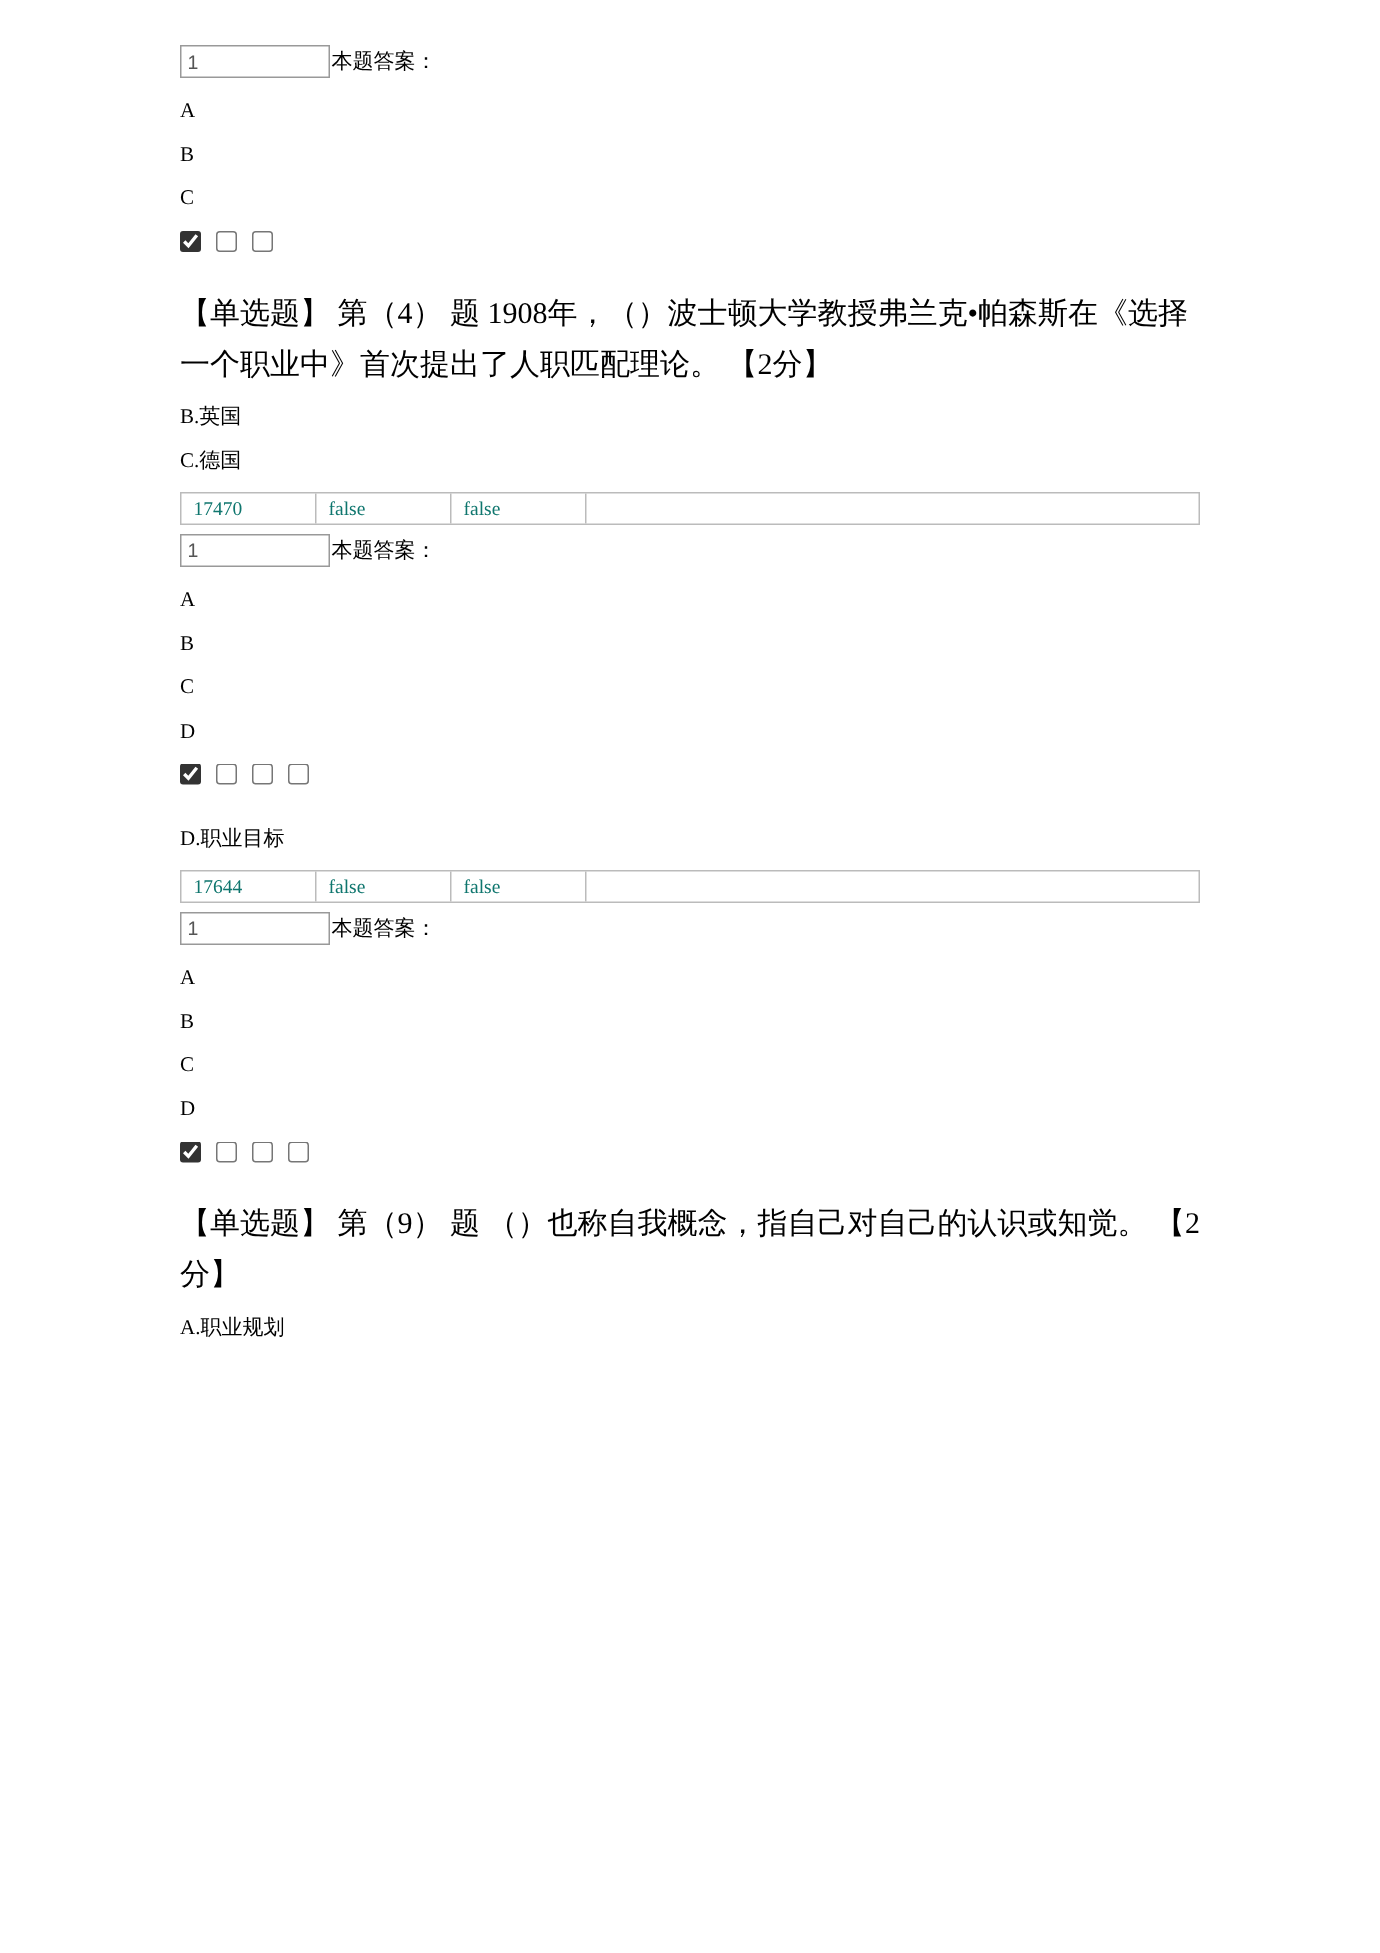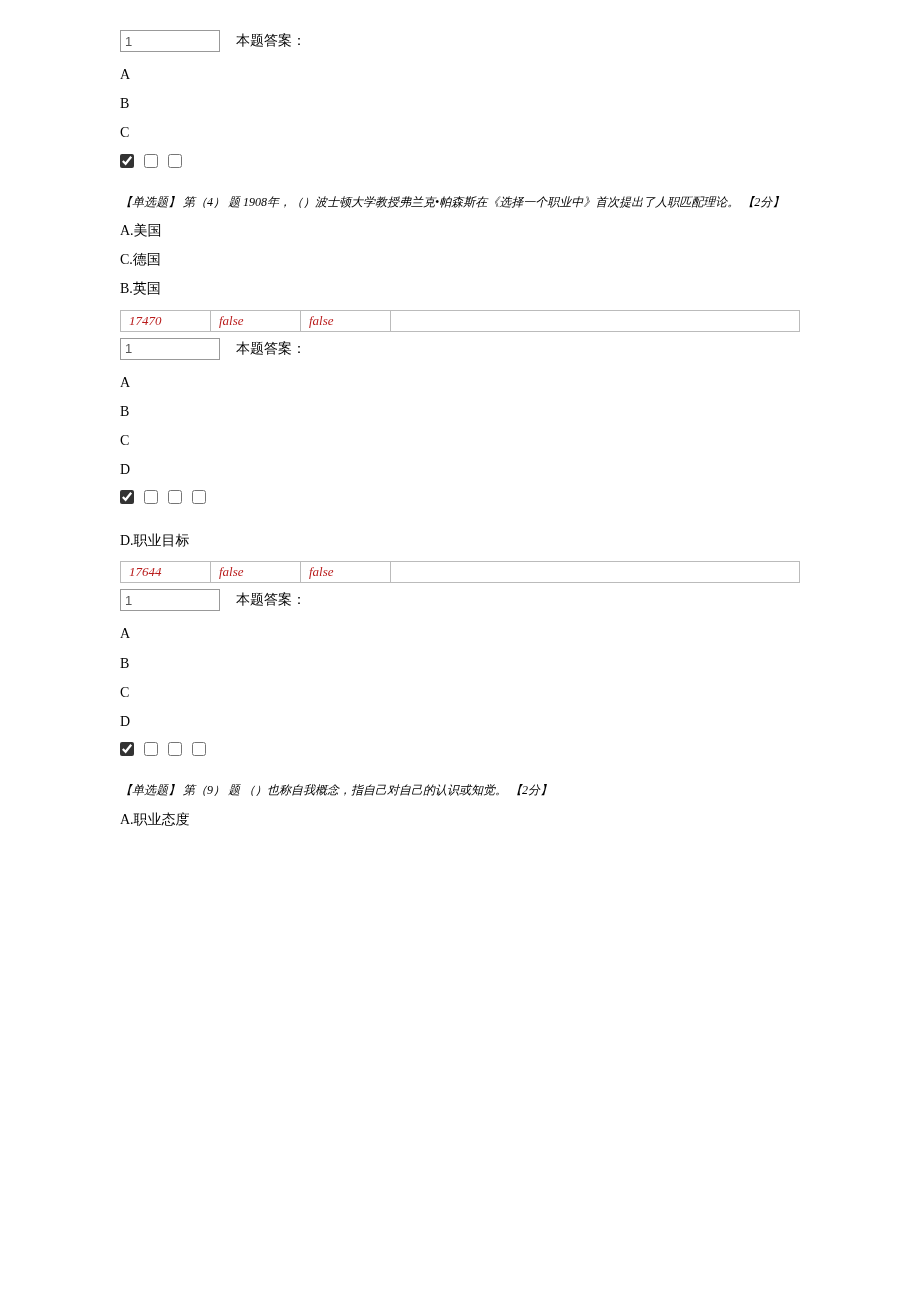--- a/index.html
+++ b/index.html
@@ -29,21 +29,21 @@
       width: 100px;
       height: 22px;
       font-size: 13px;
       padding: 1px 4px;
       color: #555;
       display: inline-block;
       vertical-align: middle;
       background: #fff;
     }
     .answer-label {
-      margin-left: 16px;
+      margin-left: 1px;
       font-size: 14px;
     }
     .option-line {
       margin: 4px 0;
       font-size: 14px;
       line-height: 1.8;
     }
     .checkbox-row {
       display: flex;
       align-items: center;
@@ -63,32 +63,30 @@
     .data-row {
       display: flex;
       border: 1px solid #bbb;
       margin: 8px 0 6px 0;
       font-size: 13px;
     }
     .data-cell {
       border-right: 1px solid #bbb;
       padding: 2px 8px;
       min-width: 90px;
-      color: #b91c1c;
-      font-style: italic;
+      color: #0f766e;
     }
     .data-cell:last-child {
       border-right: none;
       min-width: 100px;
     }
     .question-title {
-      font-size: 12px;
+      font-size: 20px;
       line-height: 1.7;
       margin-bottom: 6px;
-      font-style: italic;
     }
   </style>
 </head>
 <body>
 
 <div class="section">
   <div class="answer-row">
     <input class="input-box" type="text" value="1" style="">
     <span class="answer-label">本题答案：</span>
   </div>
@@ -105,23 +103,22 @@
     <div class="checkbox-item">
       <input type="checkbox" style="">
     </div>
   </div>
 </div>
 
 <div class="section">
   <div class="question-title">
     <span>【单选题】 第（4） 题  1908年，（）波士顿大学教授弗兰克•帕森斯在《选择一个职业中》首次提出了人职匹配理论。 【2分】</span>
   </div>
-  <div class="option-line">A.美国</div>
+  <div class="option-line">B.英国</div>
   <div class="option-line">C.德国</div>
-  <div class="option-line">B.英国</div>
   <div class="data-row">
     <div class="data-cell">17470</div>
     <div class="data-cell">false</div>
     <div class="data-cell">false</div>
     <div class="data-cell"></div>
   </div>
   <div class="answer-row">
     <input class="input-box" type="text" value="1" style="">
     <span class="answer-label">本题答案：</span>
   </div>
@@ -174,14 +171,14 @@
     <div class="checkbox-item">
       <input type="checkbox" style="">
     </div>
   </div>
 </div>
 
 <div class="section">
   <div class="question-title">
     <span>【单选题】 第（9） 题  （）也称自我概念，指自己对自己的认识或知觉。 【2分】</span>
   </div>
-  <div class="option-line">A.职业态度</div>
+  <div class="option-line">A.职业规划</div>
 </div>
 
 </body></html>

